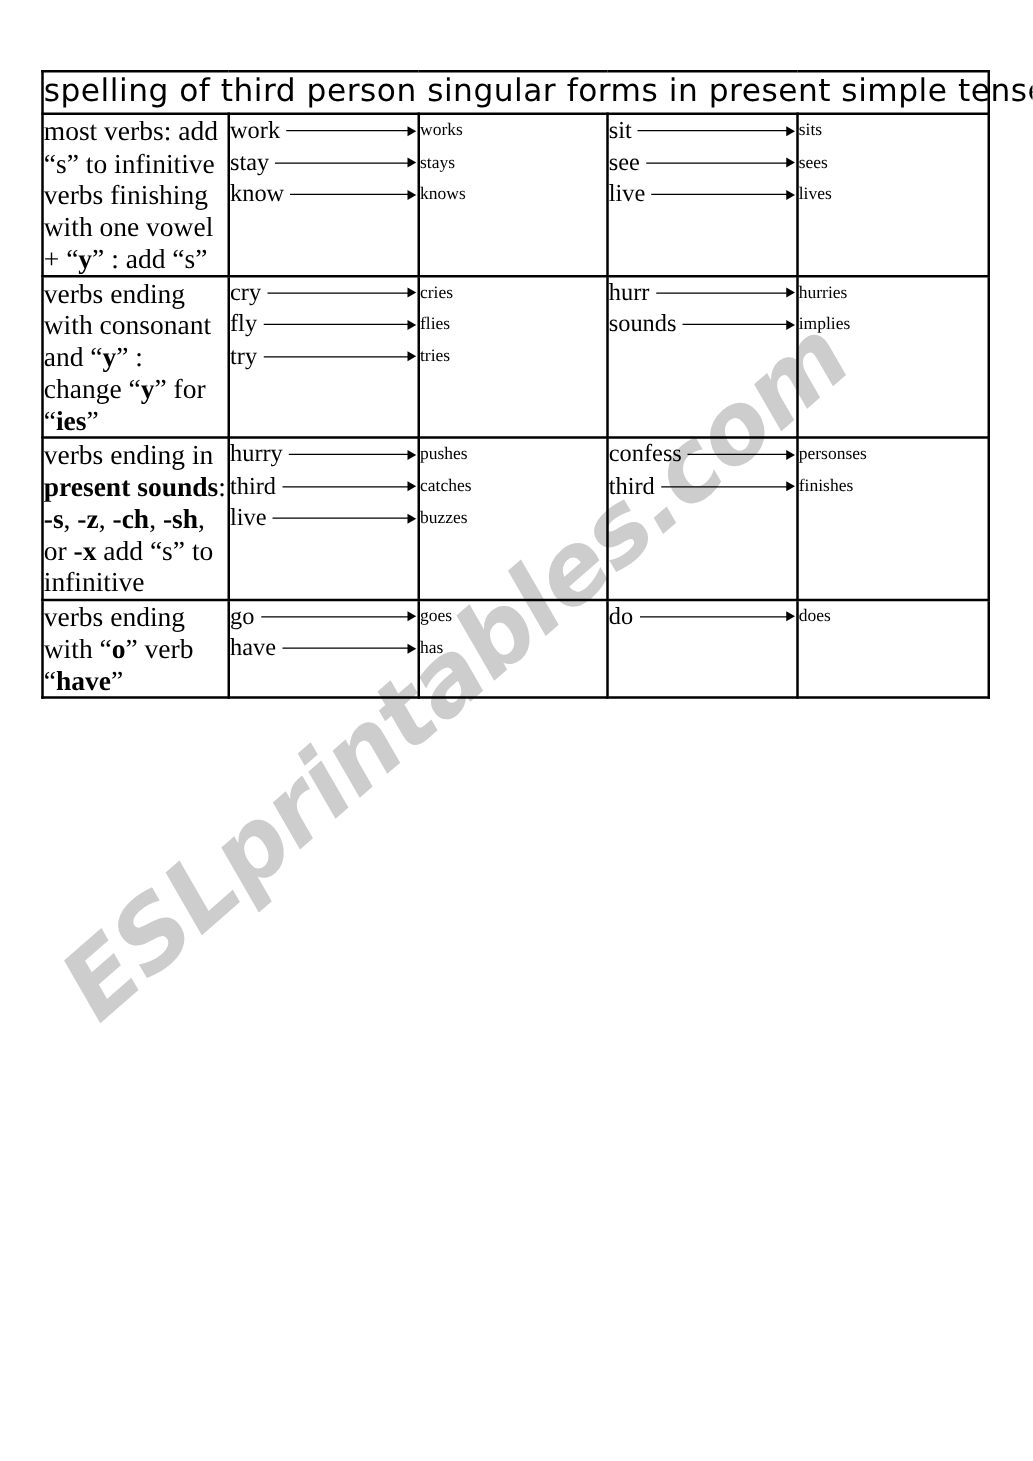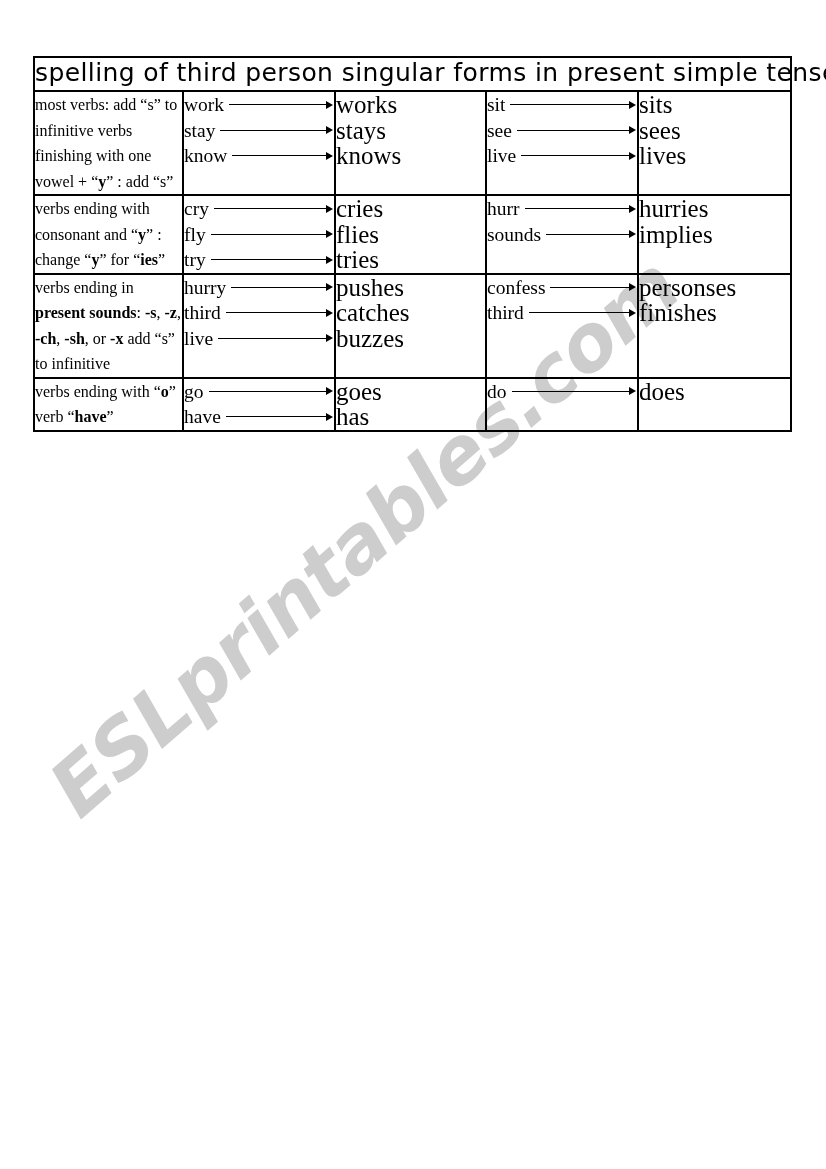--- a/index.html
+++ b/index.html
@@ -73,21 +73,21 @@
     font-weight: 500;
     letter-spacing: 0.4px;
     white-space: nowrap;
   }
 
   
   td.rule-cell {
     padding: 5px 4px 6px 6px;
   }
   .rule-text {
-    font-size: 16px;
+    font-size: 22px;
     line-height: 25.5px;
   }
   .rule-text b { font-weight: bold; }
 
   
   td.verb-cell {
     padding: 6px 6px 6px 7px;
   }
   .verb-line {
     display: flex;
@@ -126,21 +126,21 @@
     border-left: 7px solid #000000;
   }
 
   
   td.result-cell {
     padding: 6px 4px 6px 7px;
   }
   .result-line {
     height: 25.5px;
     white-space: nowrap;
-    font-size: 25px;
+    font-size: 14px;
     line-height: 25.5px;
   }
   .seg-stem  { color: #000000; }
 </style>
 </head>
 <body>
 
 <div id="watermark">
   <div class="wm-text">ESLprintables.com</div>
 </div>

